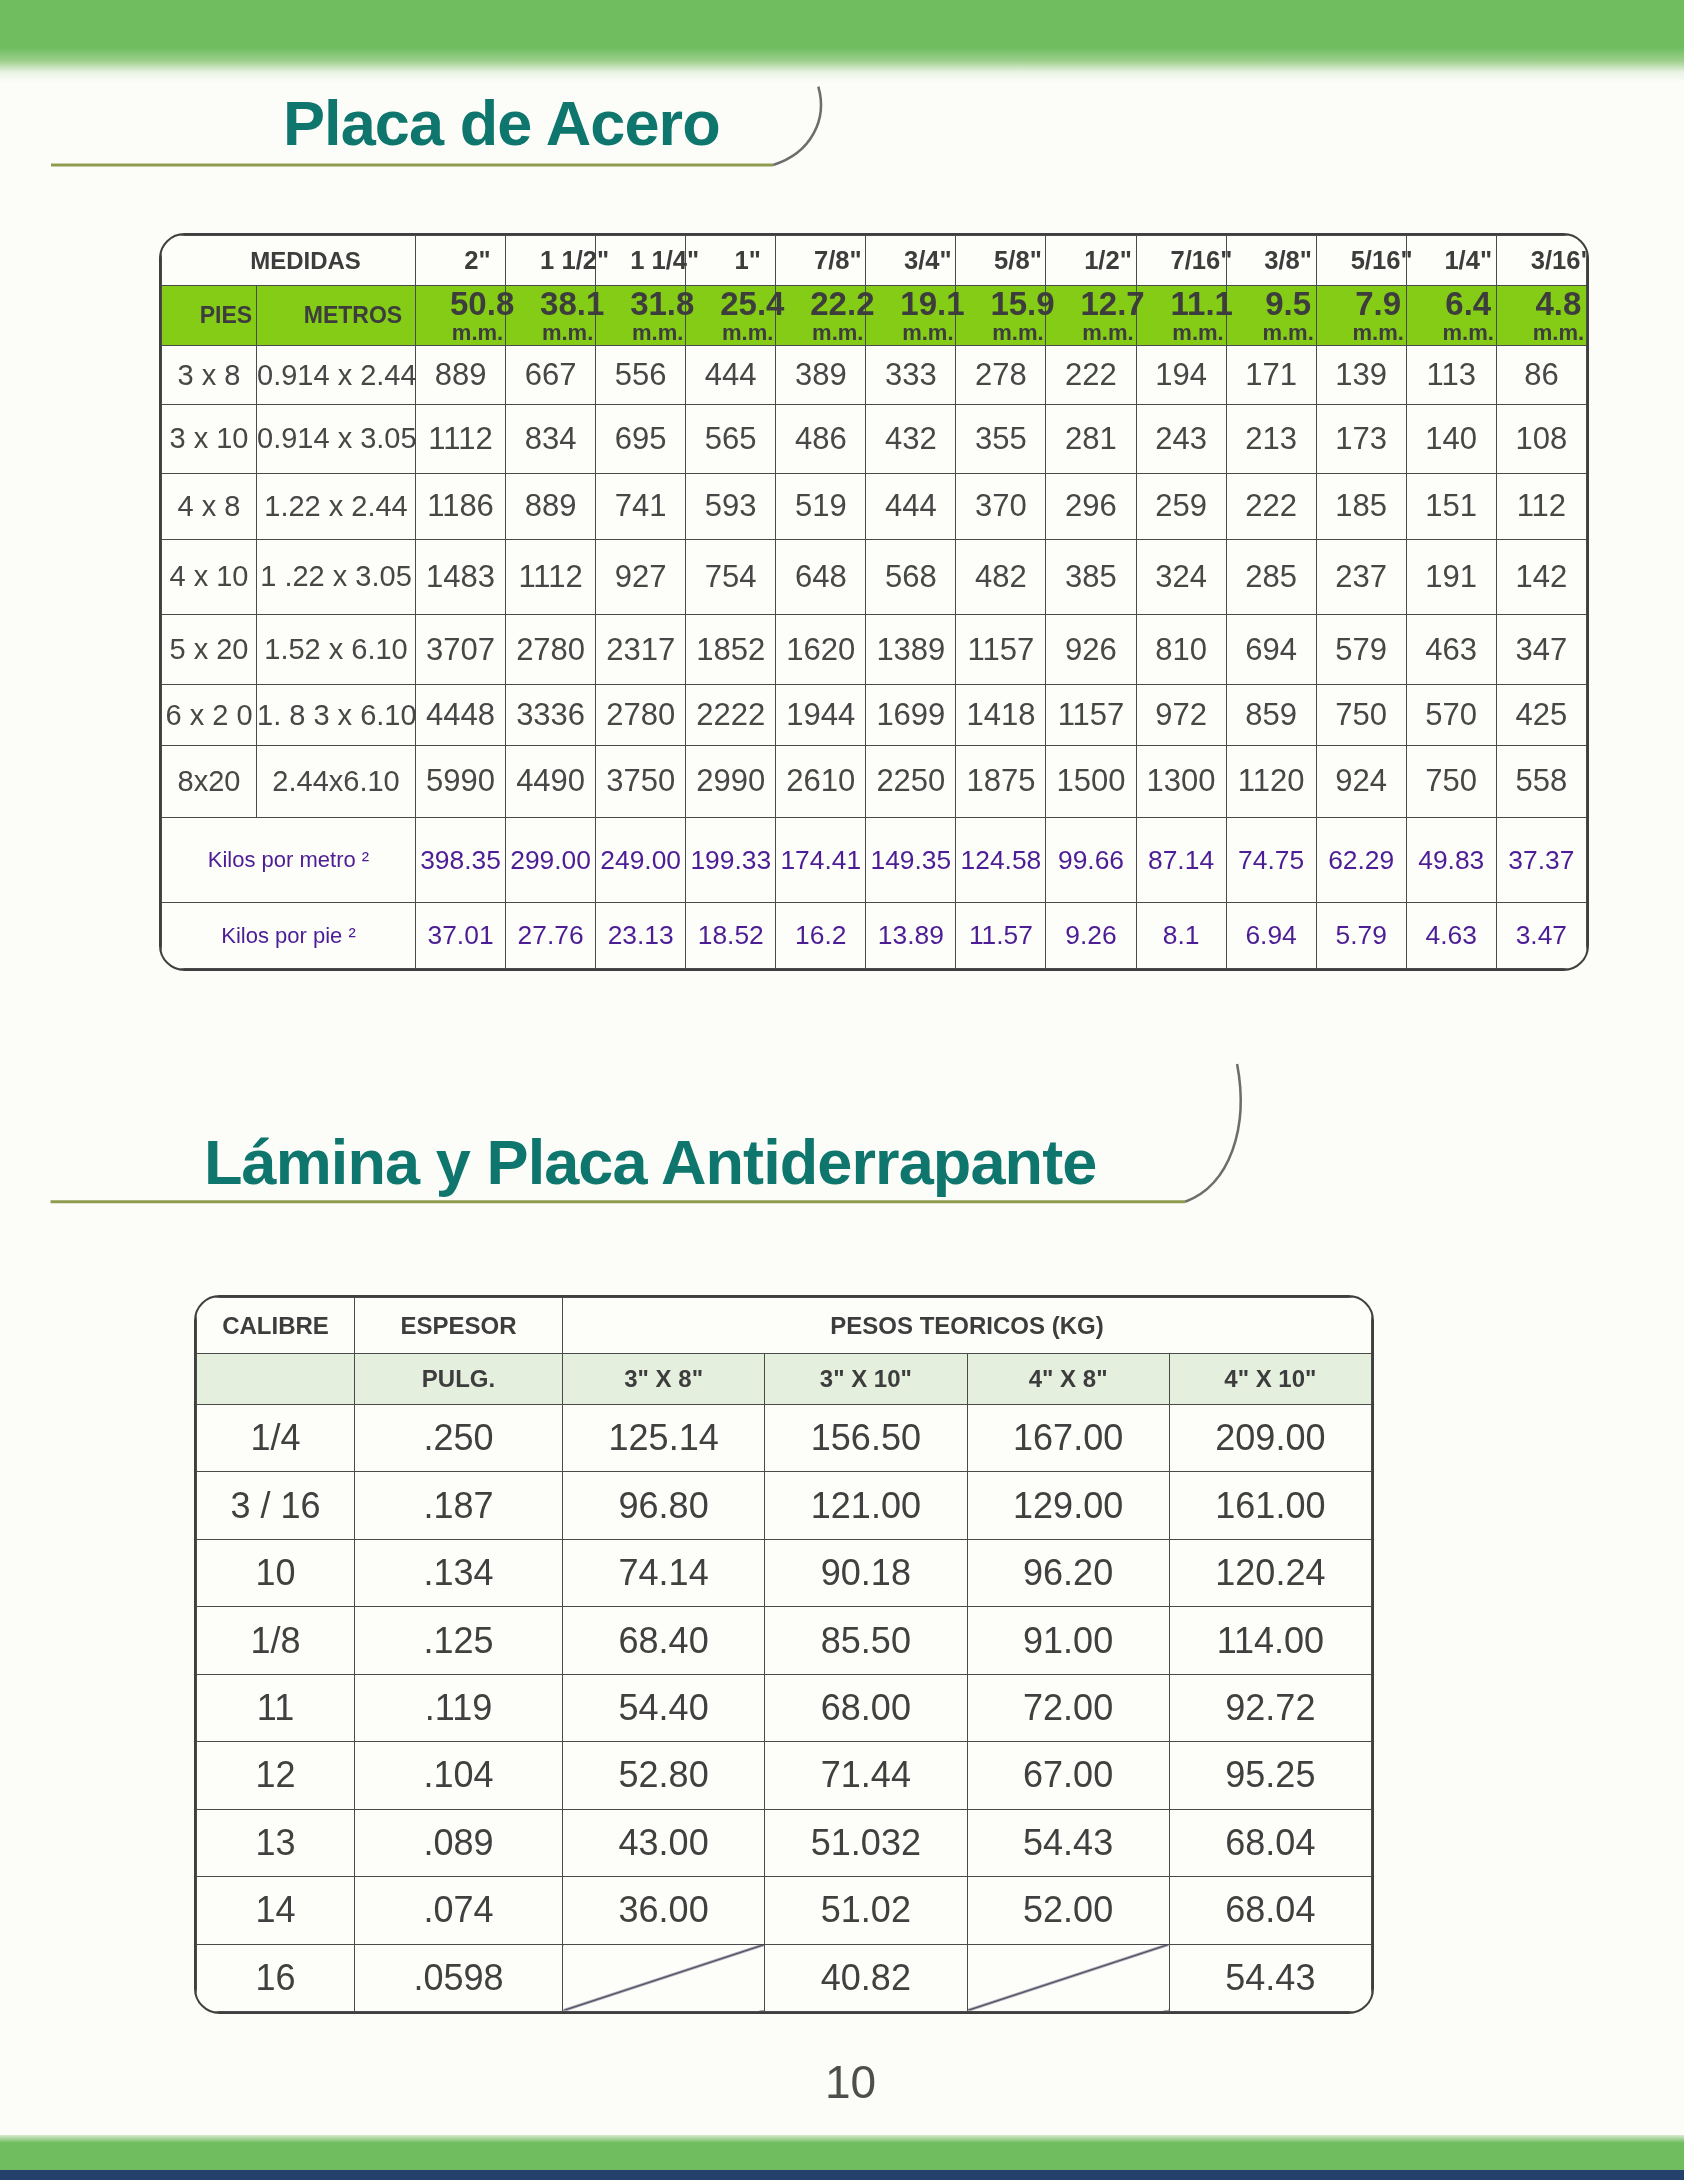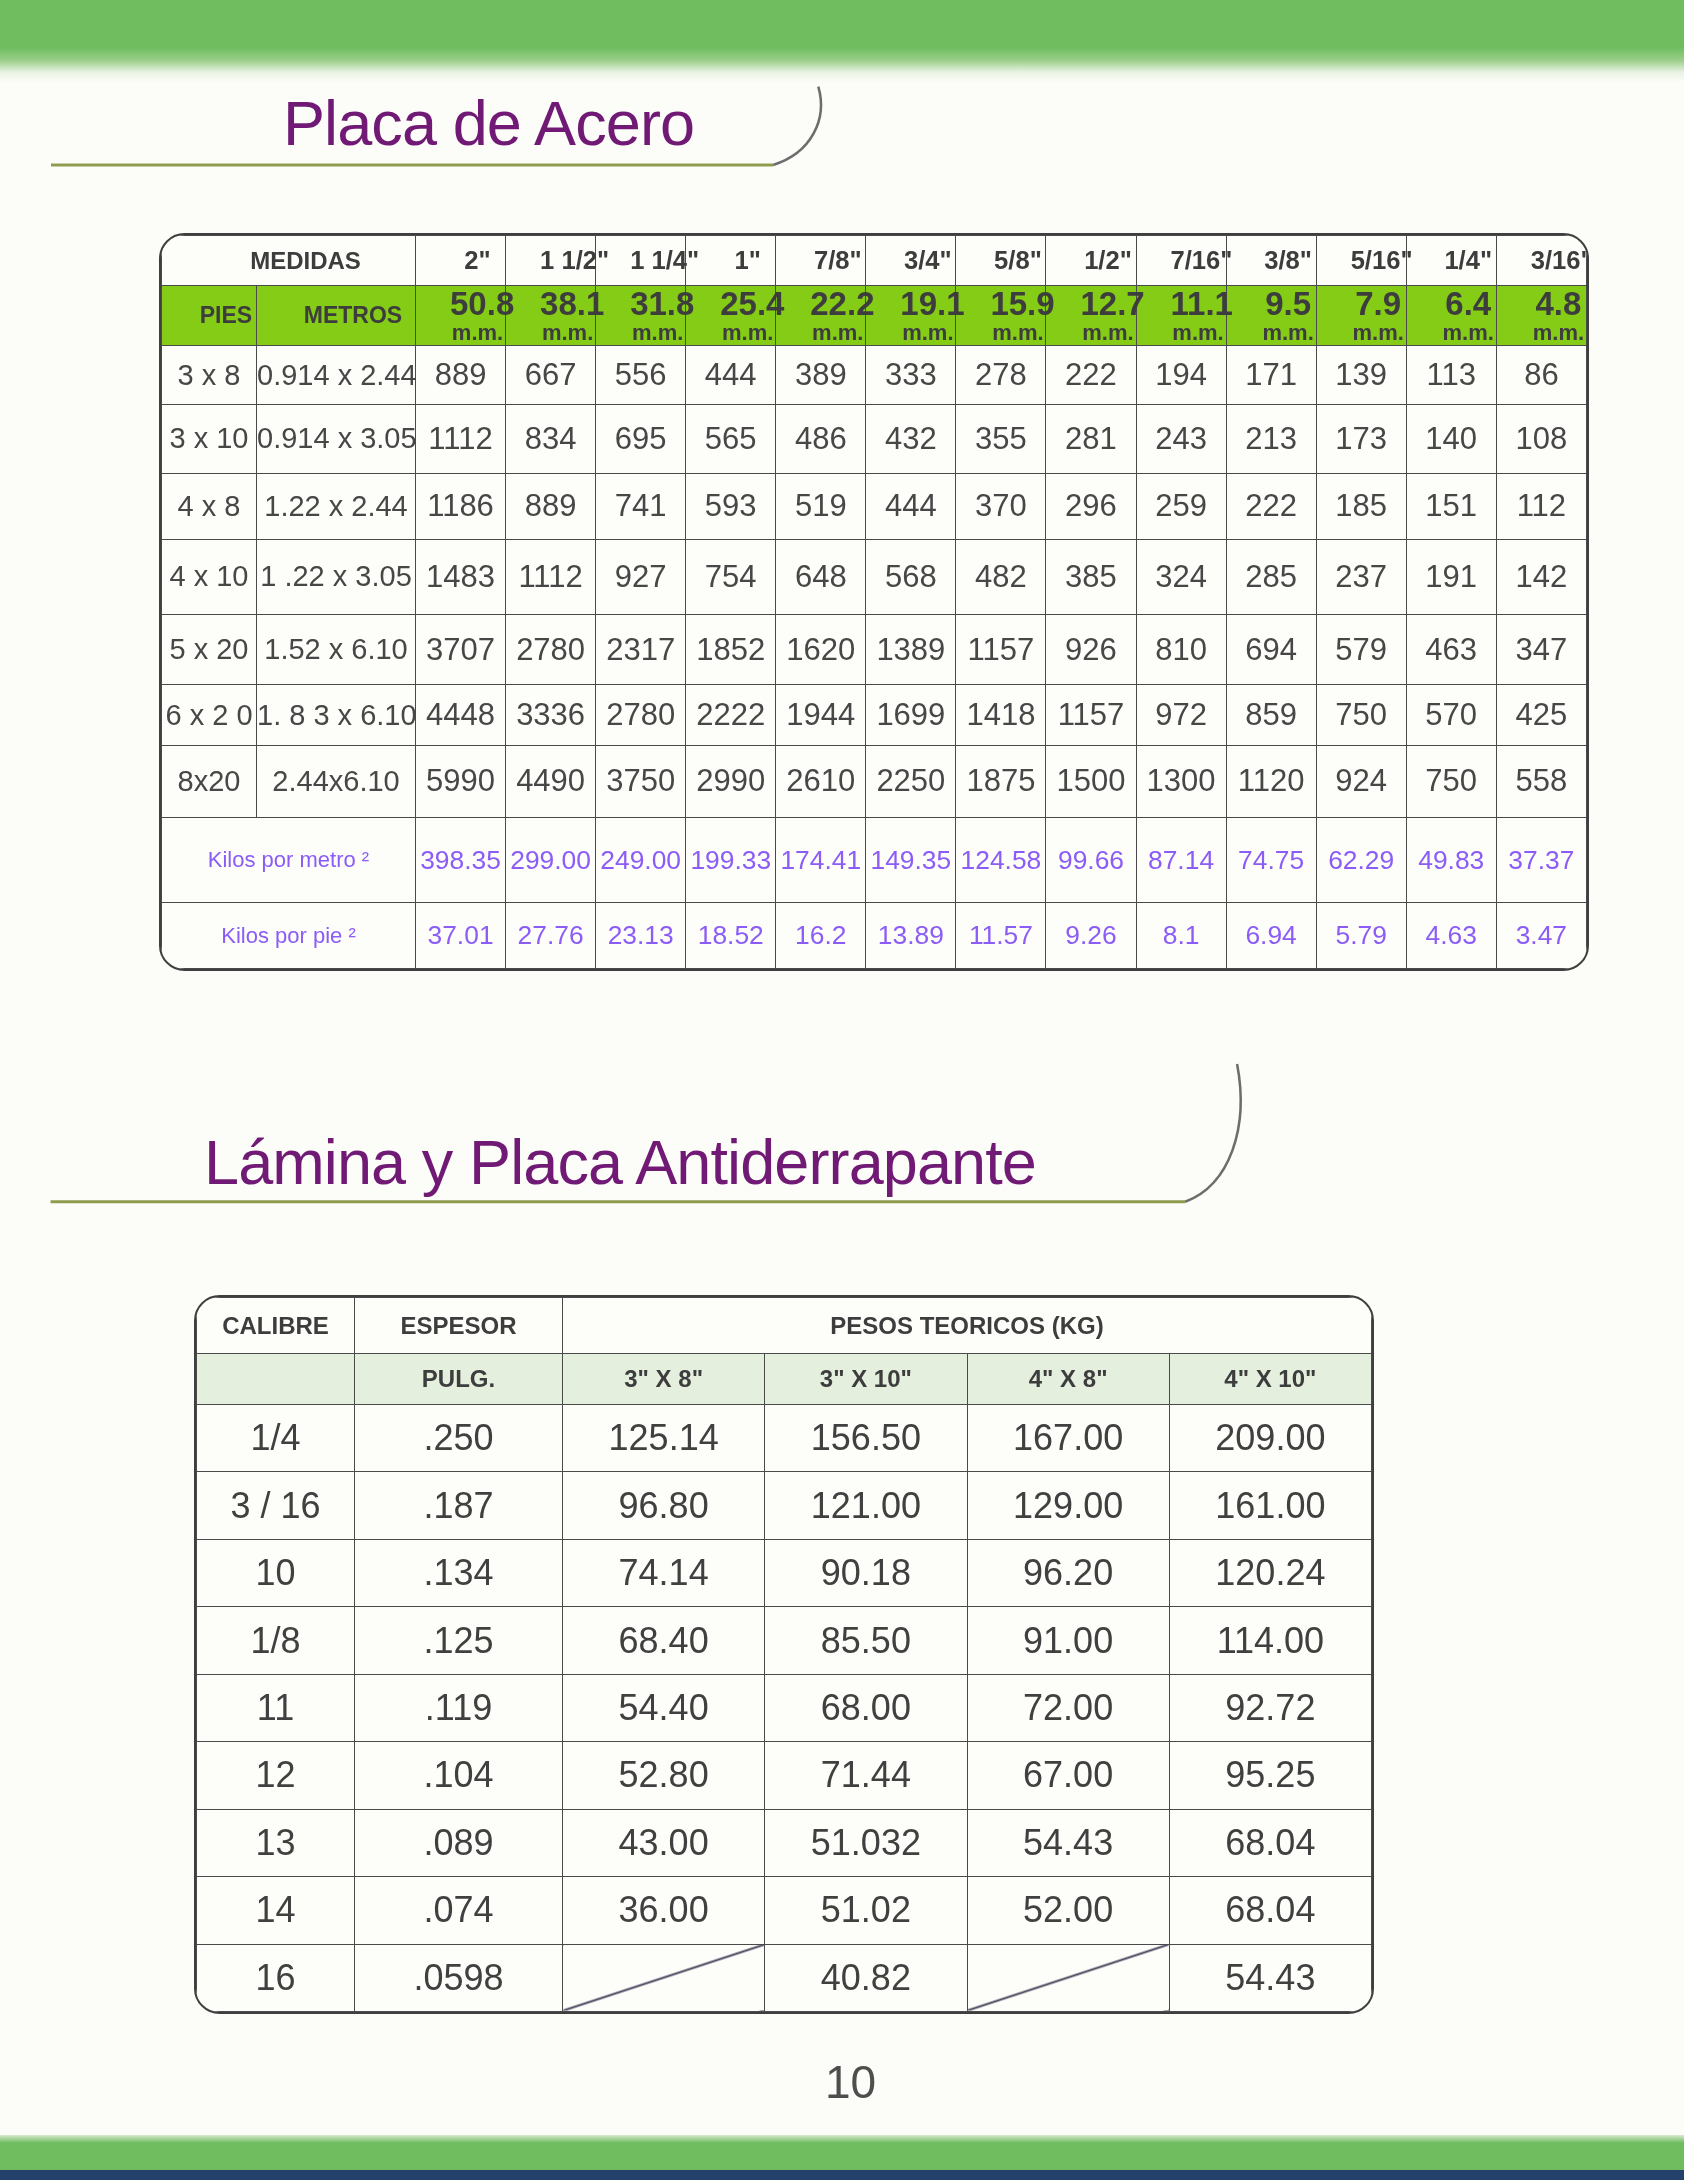--- a/index.html
+++ b/index.html
@@ -14,21 +14,21 @@
     background:linear-gradient(180deg,#6fbd5f 0%,#6fbd5f 58%,#9ccf8c 74%,#e9f3e3 88%,#fcfcf8 100%);
   }
   .bottom-band {
     position:absolute; left:0; top:2135px; width:100%; height:36px;
     background:linear-gradient(180deg,#d9ead0 0%,#6fbd5f 22%,#6fbd5f 100%);
   }
   .bottom-navy { position:absolute; left:0; top:2170px; width:100%; height:10.2px; background:#24416b; }
 
   
   .sec-title {
-    position:absolute; font-weight:normal; color:#701a75;
+    position:absolute; font-weight:bold; color:#0f766e;
     letter-spacing:-0.9px; white-space:nowrap;
   }
   .title-1 { left:283px; top:87px; font-size:63px; }
   .title-2 { left:204px; top:1126px; font-size:63px; }
   .swoosh { position:absolute; pointer-events:none; }
 
   
   .tbl-wrap {
     position:absolute; border:2.6px solid #3f3f3f; border-radius:25.6px;
     overflow:hidden; background:#fdfdfa;
@@ -48,21 +48,21 @@
   .t1 tbody tr:nth-child(2) { height:68px; }
   .t1 tbody tr:nth-child(3) { height:66px; }
   .t1 tbody tr:nth-child(4) { height:75px; }
   .t1 tbody tr:nth-child(5) { height:70px;margin-left:28px; }
   .t1 tbody tr:nth-child(6) { height:60px; }
   .t1 tbody tr:nth-child(7) { height:72px; }
   .t1 tbody td { font-size:31px; font-weight:normal; color:#474747; }
   .t1 tbody td:nth-child(1), .t1 tbody td:nth-child(2) { font-size:29px; }
   .t1 tfoot tr:nth-child(1) { height:85px; }
   .t1 tfoot tr:nth-child(2) { height:66px; }
-  .t1 tfoot td { font-size:26.4px; color:#8b5cf6; }
+  .t1 tfoot td { font-size:26.4px; color:#4c1d95; }
   .t1 tfoot td[data-name="kilos-label-cell"] { font-size:22px; }
   .mm-value { font-size:33px; font-weight:bold; line-height:1.05; }
   .mm-unit  { font-size:22px; font-weight:bold; line-height:1.0; }
 
   
   .t2-wrap { left:194px; top:1295px; width:1180px; height:719px; }
   .t2 thead tr:nth-child(1) { height:56px; }
   .t2 thead tr:nth-child(2) { height:51px; background:#e4efde; }
   .t2 thead th { font-weight:bold; font-size:24px; }
   .t2 tbody tr { height:67px; }

